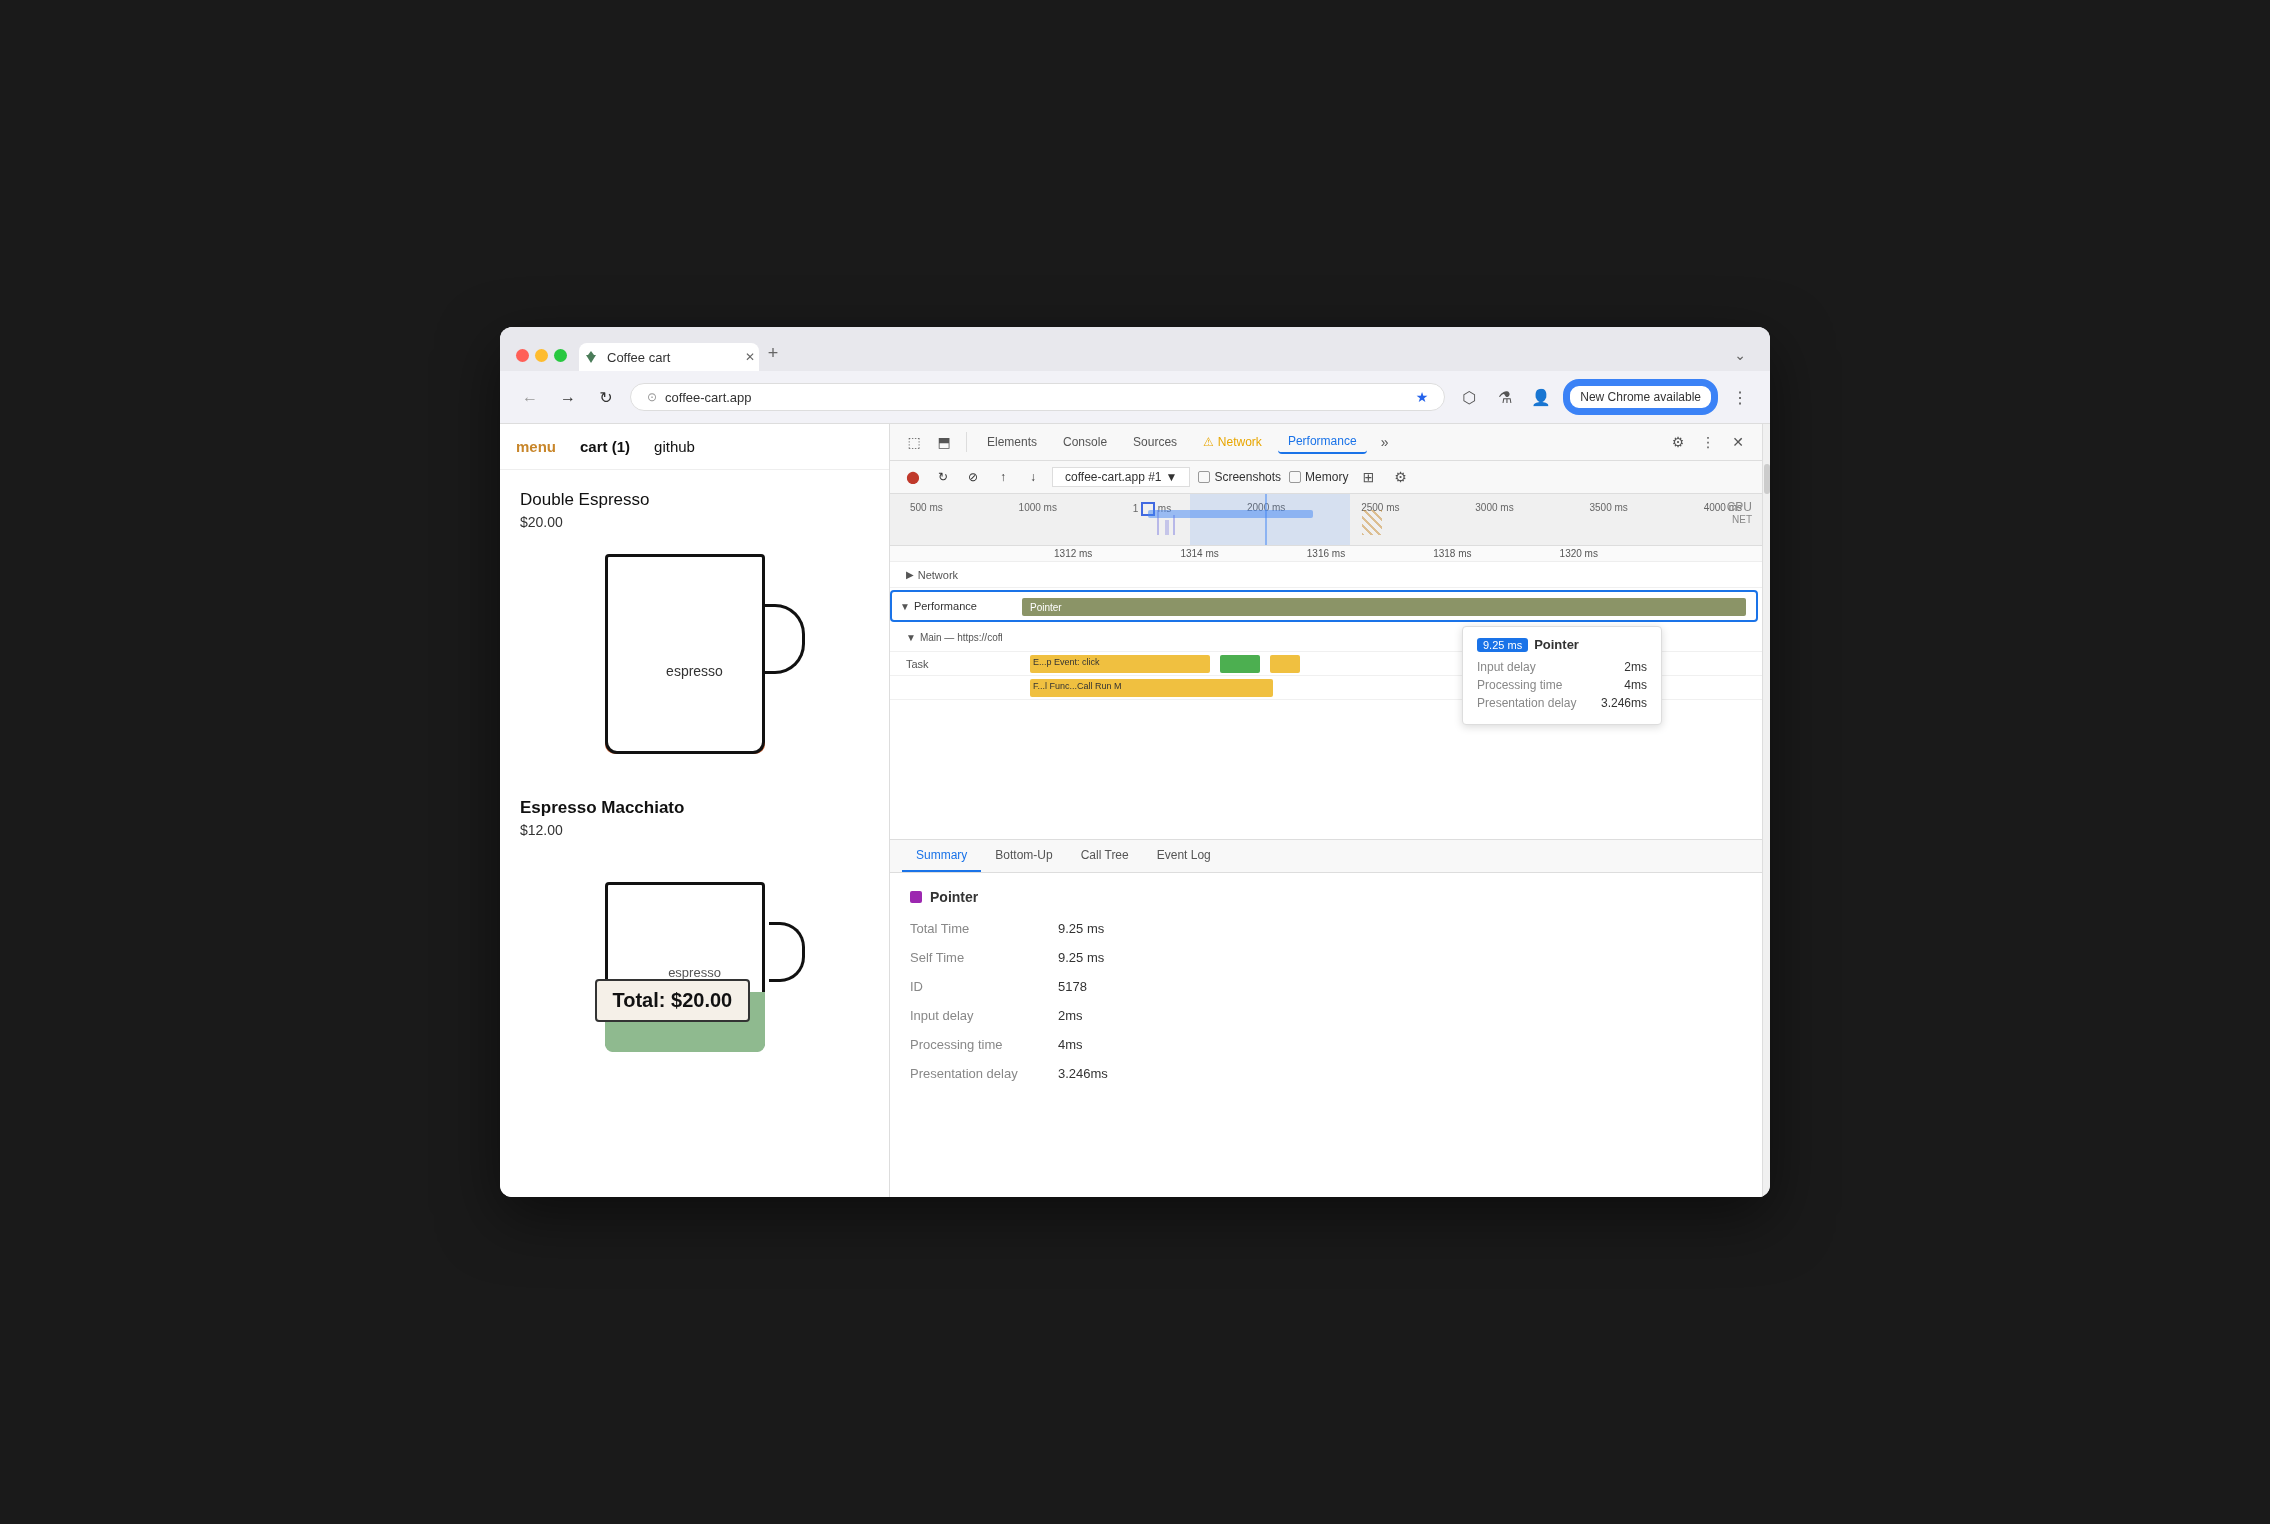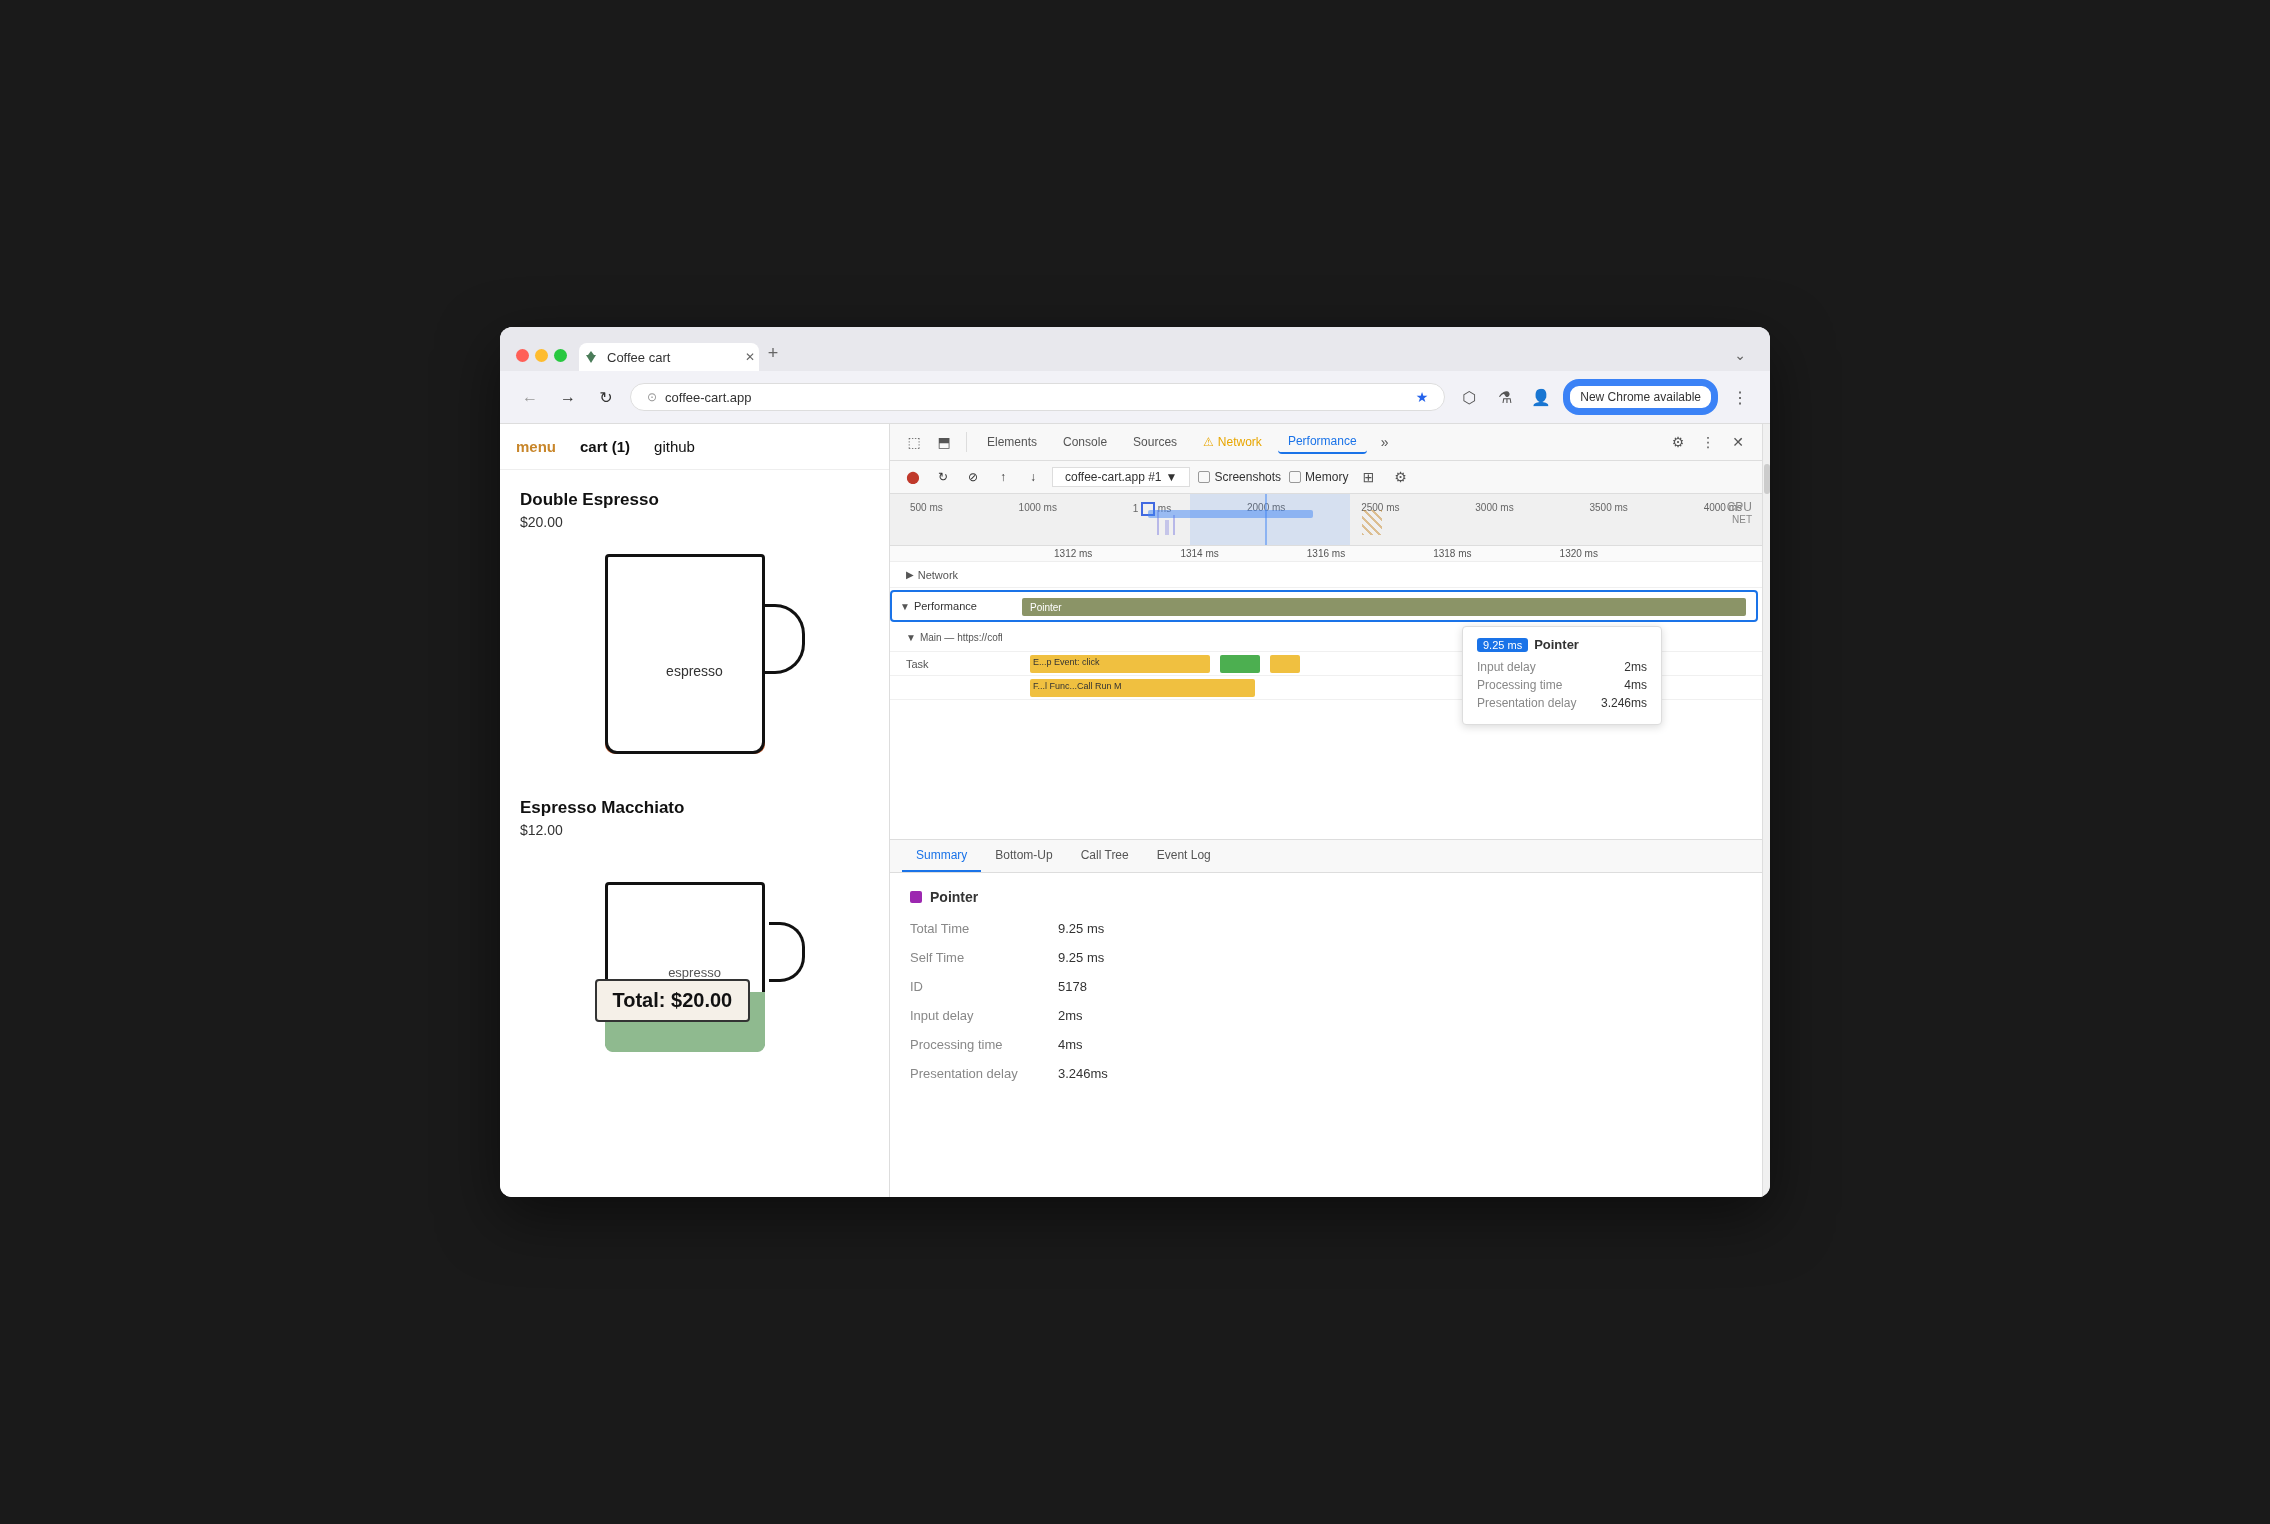--- a/index.html
+++ b/index.html
@@ -172,21 +172,21 @@
       border-bottom: 1px solid #eee;
     }
     .nav-item-menu { color: #c8862a; font-weight: 600; font-size: 15px; }
     .nav-item-cart { font-weight: 700; font-size: 15px; color: #111; }
     .nav-item-github { color: #111; font-size: 15px; }
     .site-content {
       padding: 20px;
       overflow-y: auto;
       flex: 1;
     }
-    .product-name { font-weight: 700; font-size: 17px; color: #111; margin-bottom: 4px; }
+    .product-name { font-weight: 400; font-size: 17px; color: #111; margin-bottom: 4px; }
     .product-price { font-size: 14px; color: #333; margin-bottom: 14px; }
     .coffee-cup-large {
       width: 220px;
       height: 230px;
       position: relative;
       margin: 0 auto 24px;
     }
     .cup-body {
       position: absolute;
       left: 20px; top: 10px;
@@ -703,21 +703,21 @@
               <span style="font-size:9px;padding:1px 3px;color:#333;white-space:nowrap;">E...p  Event: click</span>
             </div>
             <div class="task-bar-green" style="left:210px;width:40px;"></div>
             <div style="position:absolute;left:260px;top:3px;width:30px;height:18px;background:#f0c040;border-radius:2px;"></div>
           </div>
         </div>
 
         <div class="timeline-row" style="height:24px;">
           <div class="timeline-row-label" style="font-size:11px;"></div>
           <div class="timeline-row-content" style="position:relative;height:100%;">
-            <div class="task-bar-yellow" style="left:20px;width:225px;">
+            <div class="task-bar-yellow" style="left:20px;width:243px;">
               <span style="font-size:9px;padding:1px 3px;color:#333;white-space:nowrap;">F...l  Func...Call  Run M</span>
             </div>
           </div>
         </div>
 
         <div class="dt-tooltip">
           <div class="tooltip-title">
             <span class="tooltip-time-badge">9.25 ms</span>
             <span style="font-weight:600;font-size:13px;">Pointer</span>
           </div>

